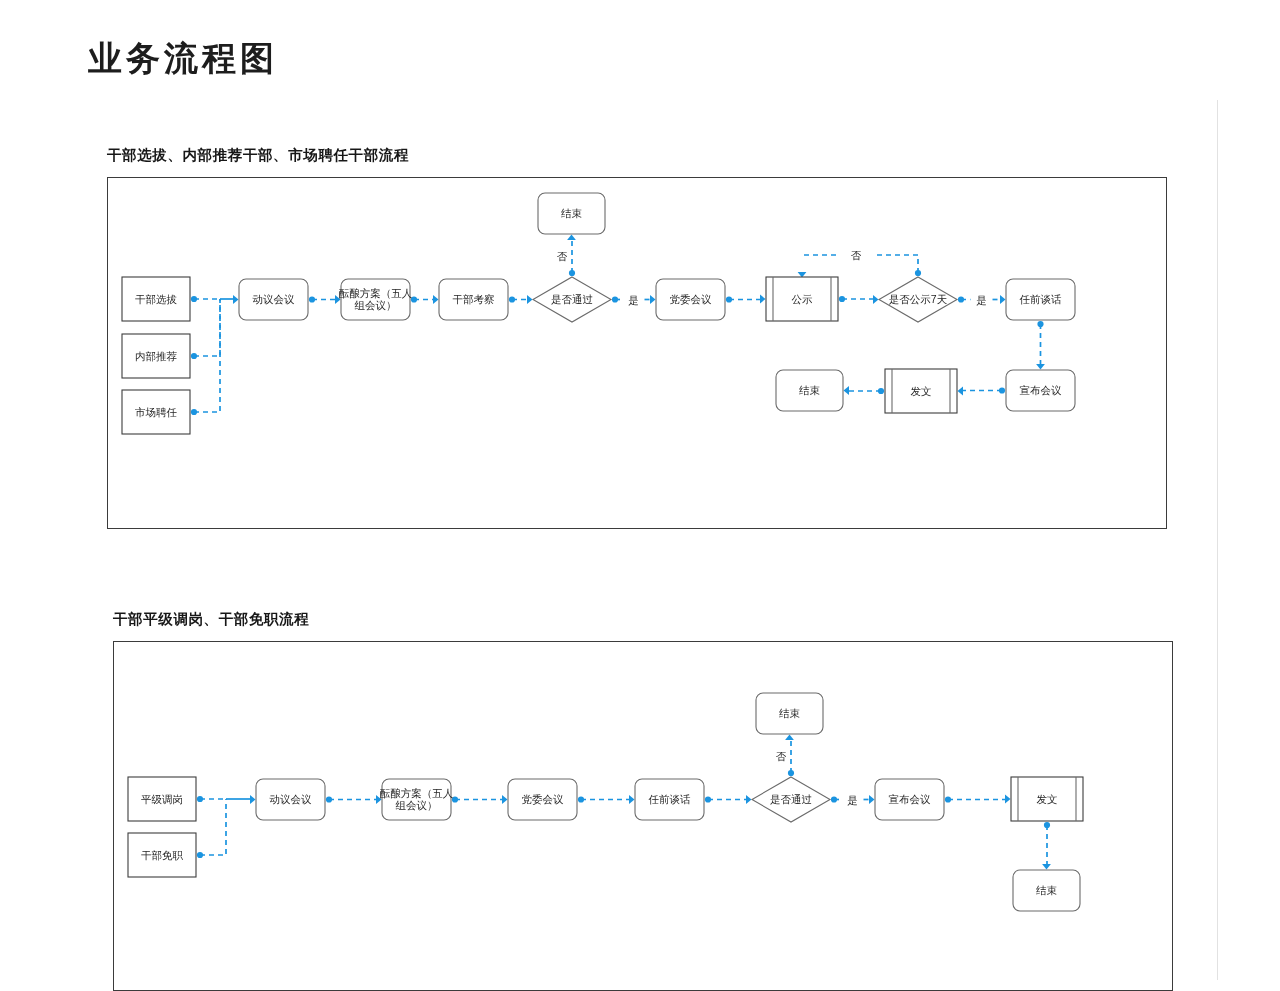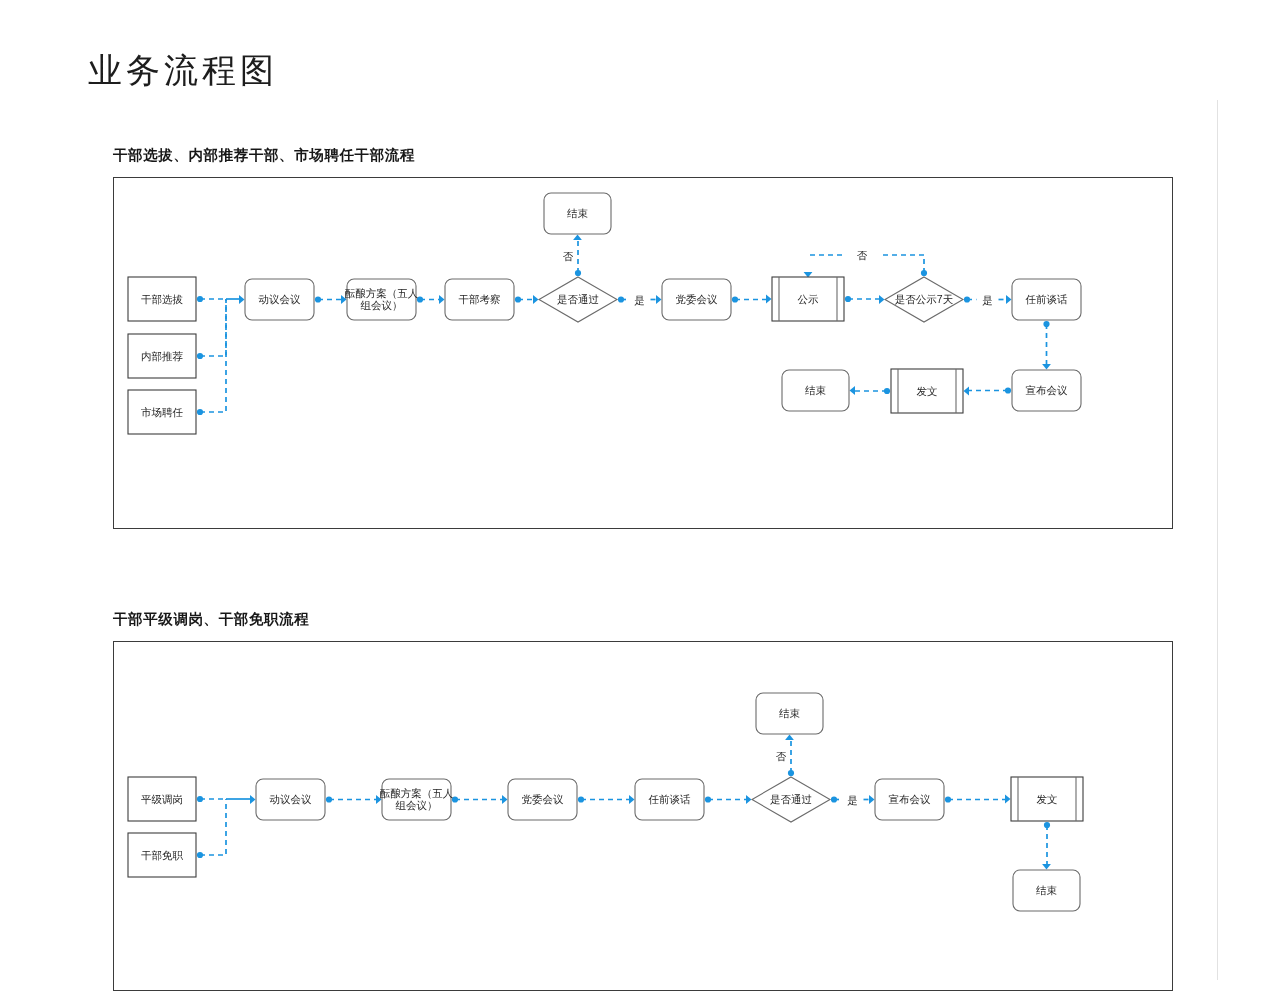--- a/index.html
+++ b/index.html
@@ -6,22 +6,22 @@
   body{
     width:1280px;height:991px;
     background:#ffffff;
     font-family:"Liberation Sans","DejaVu Sans",sans-serif;
     color:#1f1f1f;
     position:relative;
     overflow:hidden;
   }
   .page-title{
     position:absolute;left:88px;top:38px;
-    font-size:34px;font-weight:400;letter-spacing:4px;
-    color:#1d1d1d;line-height:1.2;margin-top:12px;
+    font-size:34px;font-weight:700;letter-spacing:4px;
+    color:#1d1d1d;line-height:1.2;
   }
   .right-rule{
     position:absolute;left:1217px;top:100px;
     width:1px;height:880px;background:#e2e2e2;
   }
   .section{position:absolute;}
   .section-title{
     font-size:14.5px;font-weight:700;color:#171717;
     letter-spacing:0.6px;margin-bottom:12px;
   }
@@ -41,21 +41,21 @@
   .dot{fill:#1b94e0;}
   .arrow-head{fill:#1b94e0;}
 </style>
 </head>
 <body>
 
 <div class="page-title">业务流程图</div>
 <div class="right-rule"></div>
 
 <div id="sections-root">
-    <div class="section" style="left: 113px; top: 146px;">
+    <div class="section" style="left: 107px; top: 146px;">
       <div class="section-title">干部选拔、内部推荐干部、市场聘任干部流程</div>
       <div class="chart-frame" style="width: 1060px; height: 352px;">
         <svg width="1060" height="352">
           <g>
             <g>
               <path d="M 86 121 H 112" class="flow-line"></path>
               <path d="M 112 121 H 125" class="flow-line-solid"></path>
               <circle cx="86" cy="121" r="3.1" class="dot"></circle>
               <polygon points="125,117.1 125,125.9 130.5,121.5" class="arrow-head"></polygon>
               <path d="M 86 178 H 112 V 121" class="flow-line"></path>

